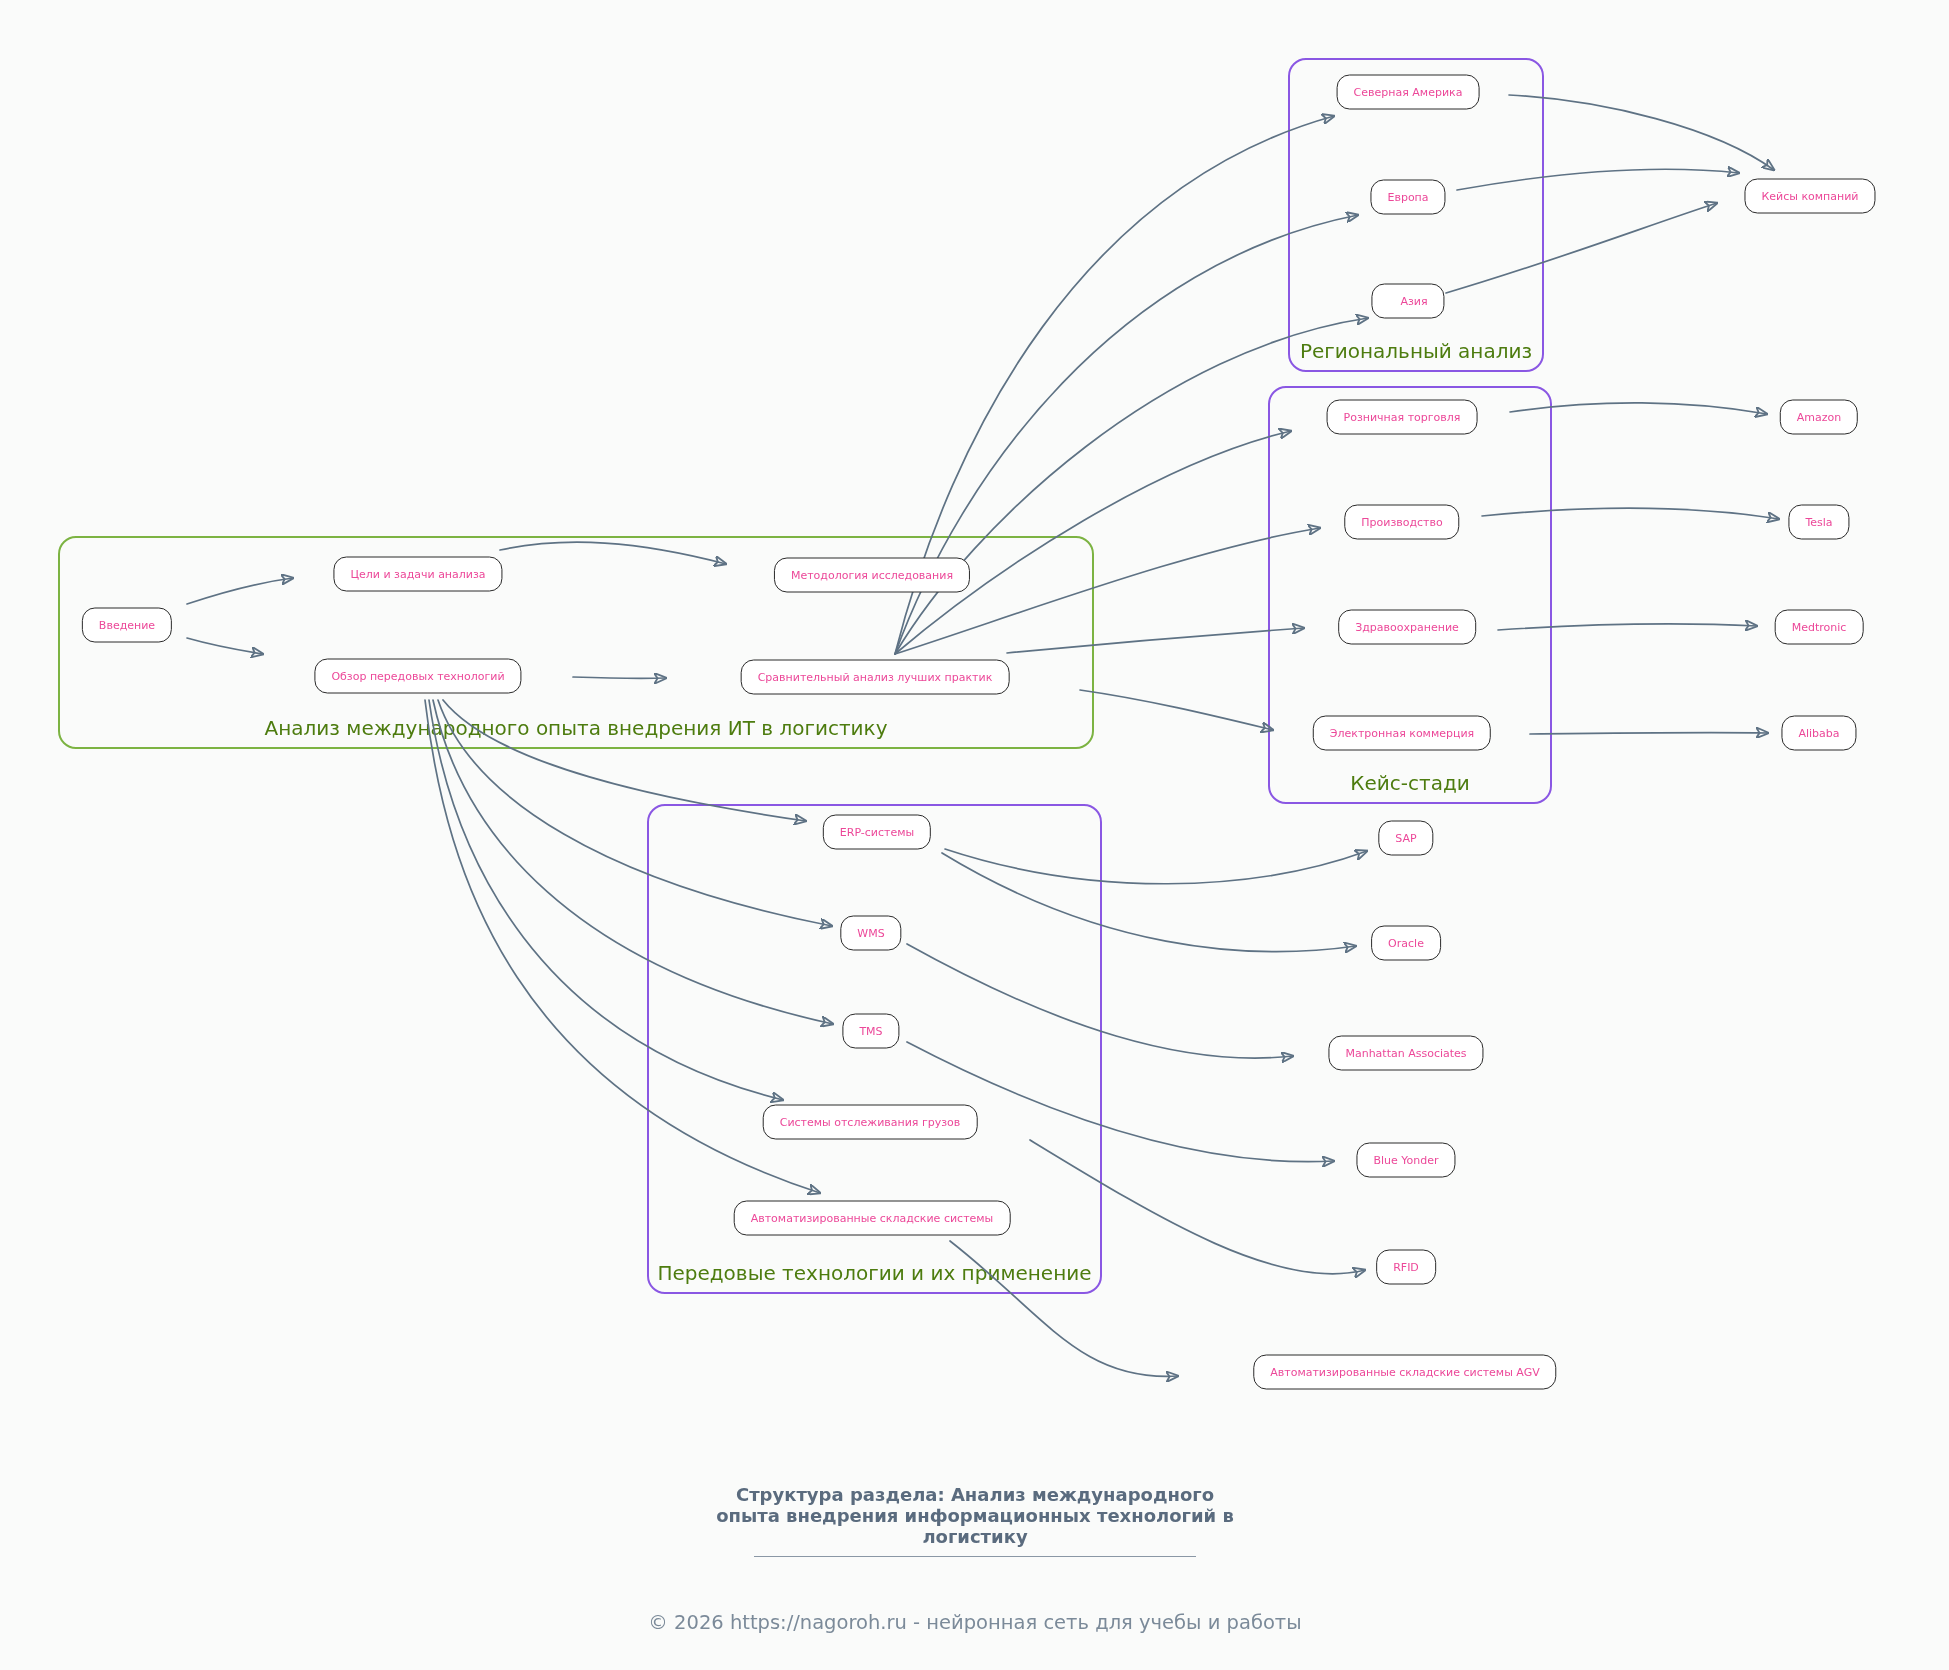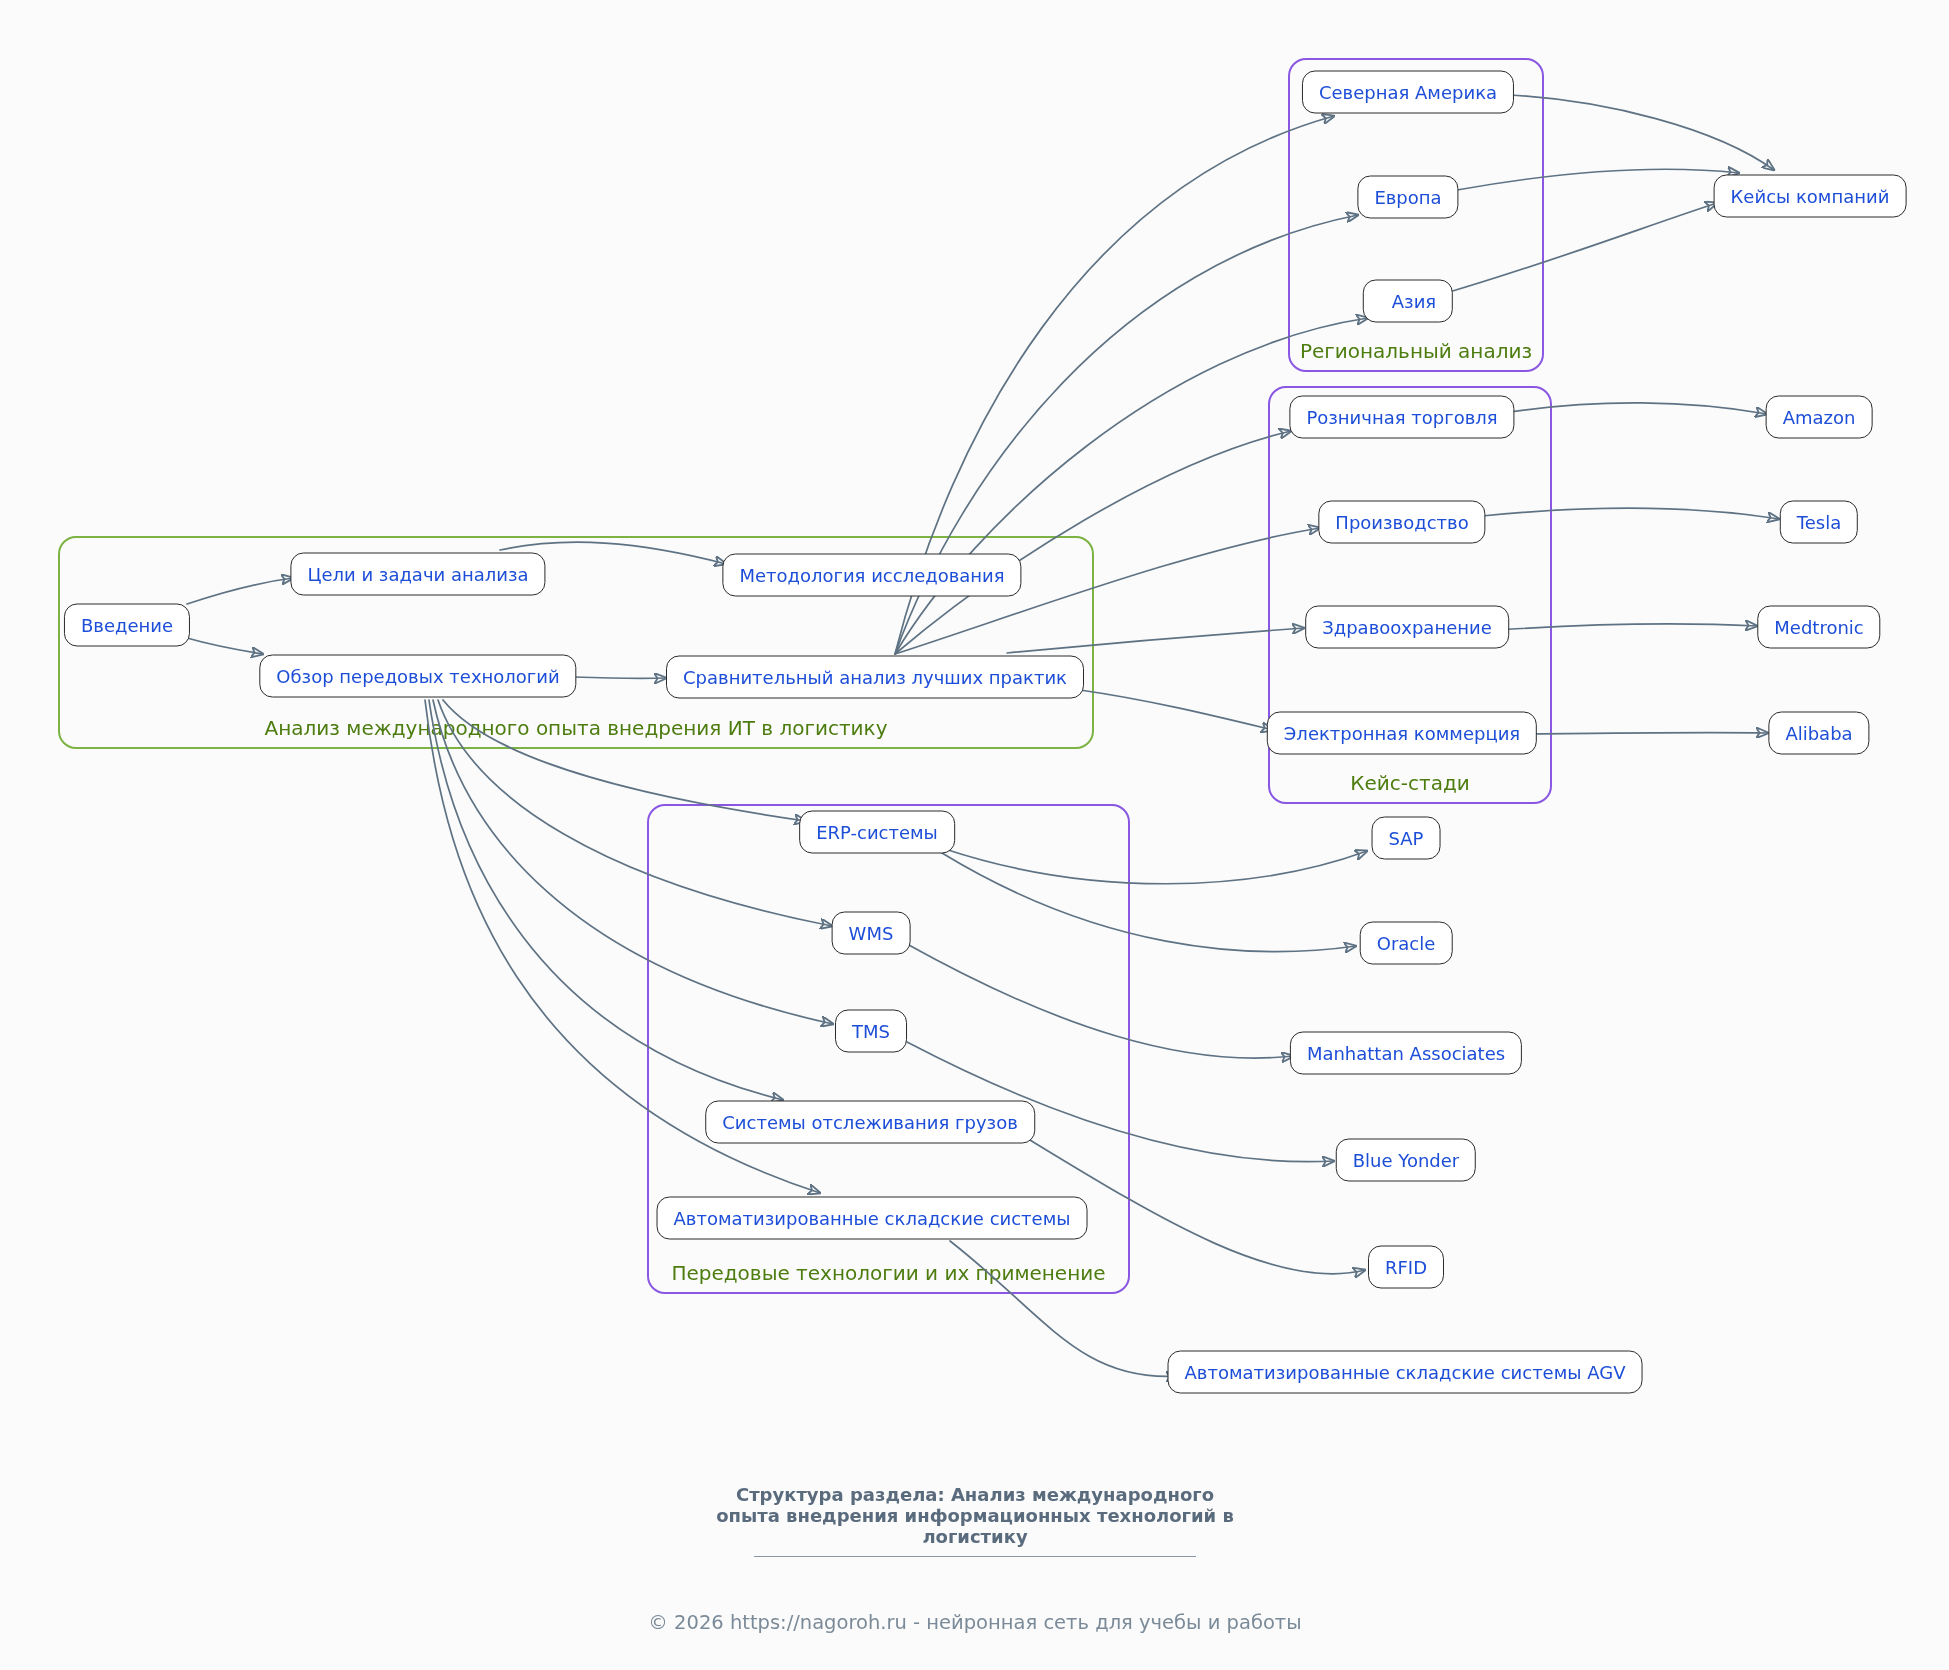--- a/index.html
+++ b/index.html
@@ -30,22 +30,22 @@
     position:absolute;left:0;top:0;z-index:2;
   }
   #edges path{fill:none;stroke:#5e7284;stroke-width:1.7px;stroke-linecap:round;}
   .node{
     position:absolute;
     transform:translate(-50%,-50%);
     background:#ffffff;
     border:1.7px solid #2a2a2a;
     border-radius:13px;
     padding:10px 16px;
-    font-size:18px;
-    color:#1d4ed8;
+    font-size:11px;
+    color:#ec4899;
     white-space:nowrap;
     z-index:3;
   }
   .footer{
     position:absolute;
     left:975px;
     transform:translateX(-50%);
     text-align:center;
     z-index:3;
   }
@@ -78,21 +78,21 @@
 
   <div class="group green" style="left:58px;top:536px;width:1032px;height:209px;">
     <div class="group-caption">Анализ международного опыта внедрения ИТ в логистику</div>
   </div>
   <div class="group purple" style="left:1288px;top:58px;width:252px;height:310px;">
     <div class="group-caption">Региональный анализ</div>
   </div>
   <div class="group purple" style="left:1268px;top:386px;width:280px;height:414px;">
     <div class="group-caption">Кейс-стади</div>
   </div>
-  <div class="group purple" style="left:647px;top:804px;width:451px;height:486px;padding-left:28px;">
+  <div class="group purple" style="left:647px;top:804px;width:451px;height:486px;">
     <div class="group-caption">Передовые технологии и их применение</div>
   </div>
 
   <svg id="edges" width="1949" height="1670" viewBox="0 0 1949 1670">
     <defs>
       <marker id="arrow" viewBox="0 0 12 10" refX="11" refY="5" markerWidth="13" markerHeight="11" markerUnits="userSpaceOnUse" orient="auto">
         <path d="M0,0 L12,5 L0,10 L3.2,5 Z" fill="#5e7284" stroke="none"></path>
       </marker>
     </defs>
     <path d="M 187 604 C 232 589, 262 582, 293 578" marker-end="url(#arrow)"></path>

